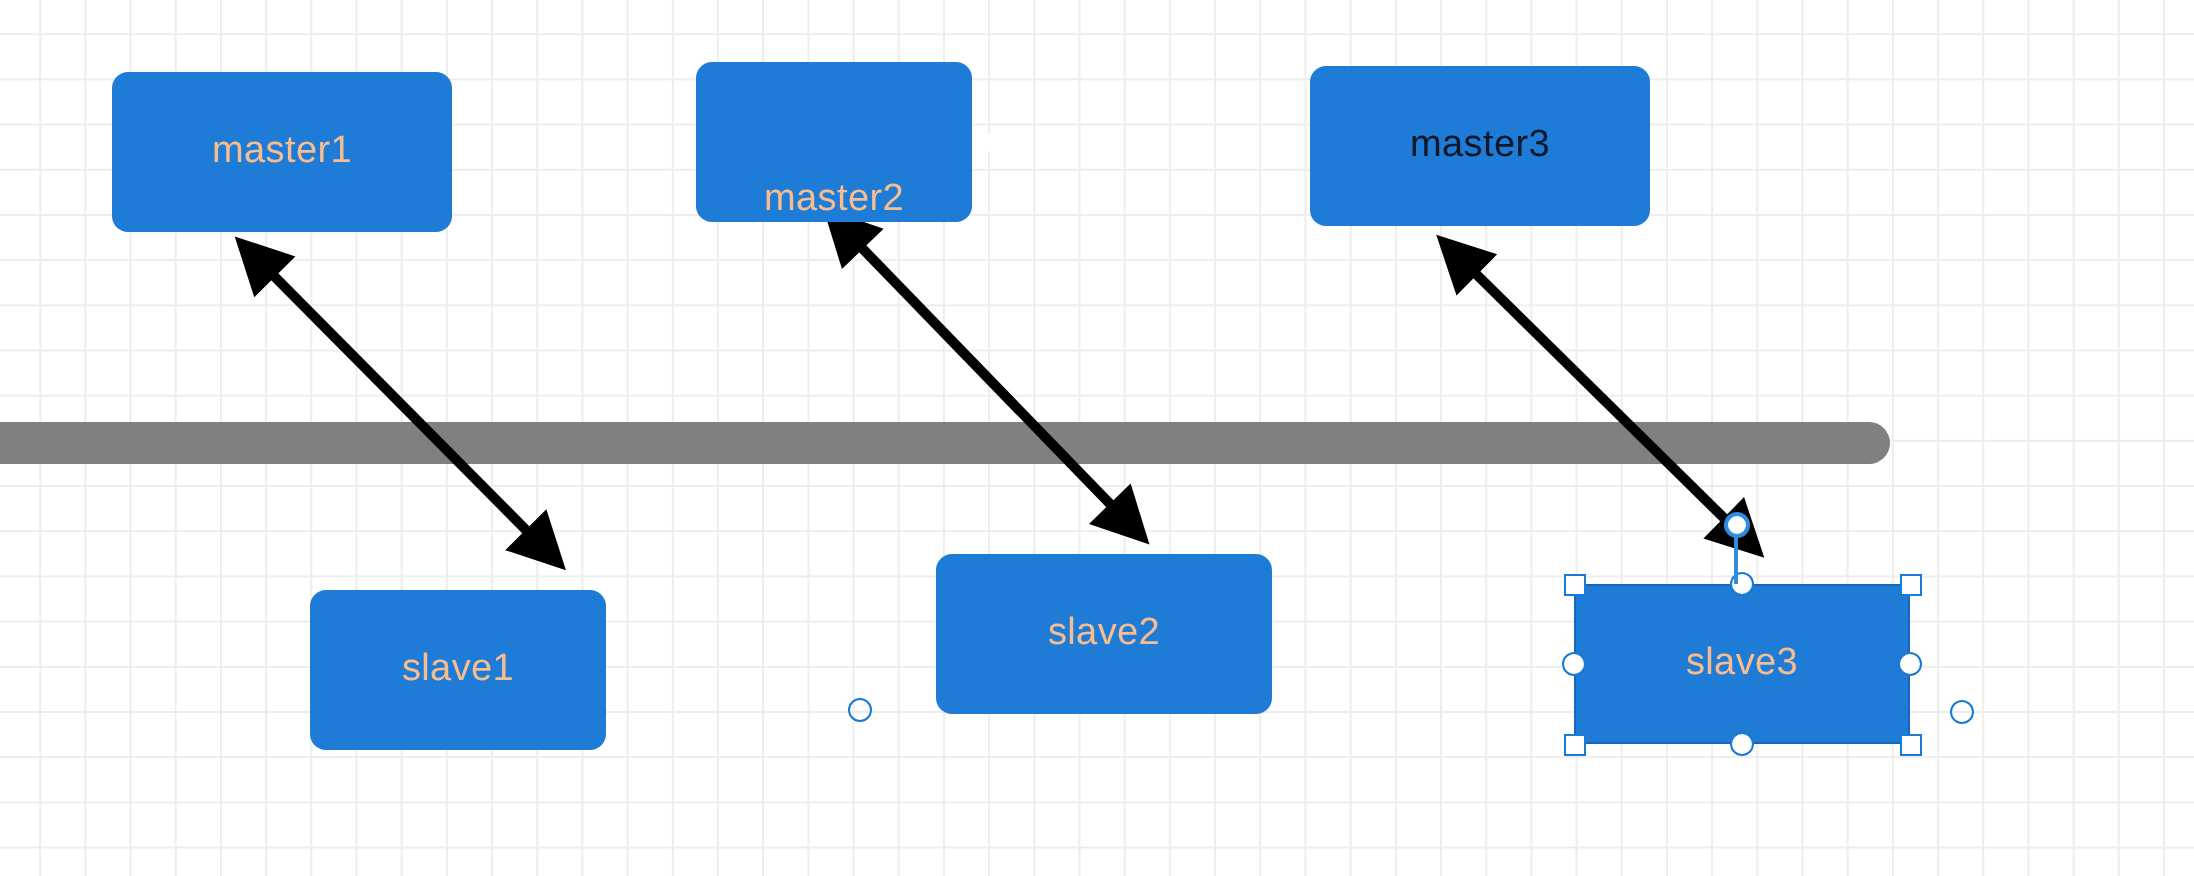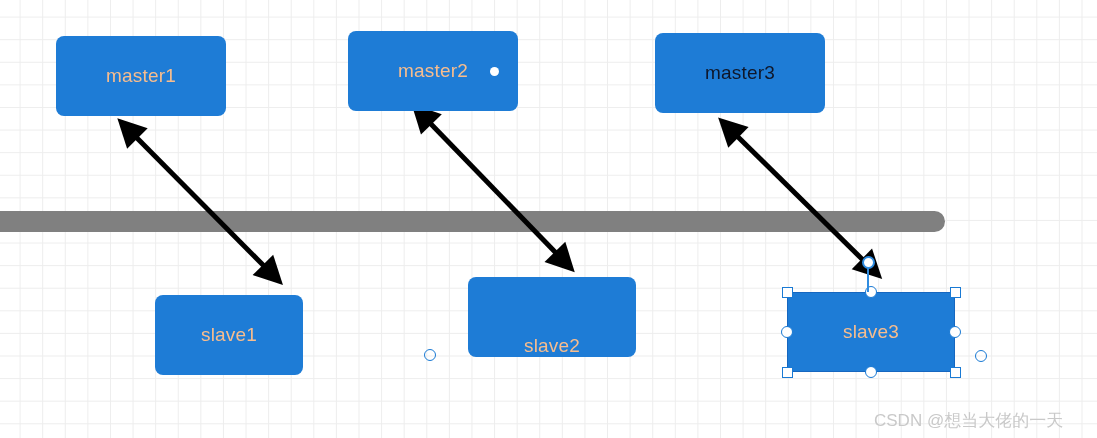--- a/index.html
+++ b/index.html
@@ -129,31 +129,31 @@
         <line x1="136" y1="137" x2="265" y2="267" stroke="#000000" stroke-width="5" marker-start="url(#ah-start)" marker-end="url(#ah-end)"></line>
         <line x1="430" y1="123" x2="557" y2="254" stroke="#000000" stroke-width="5" marker-start="url(#ah-start)" marker-end="url(#ah-end)"></line>
         <line x1="737" y1="136" x2="864" y2="261" stroke="#000000" stroke-width="5" marker-start="url(#ah-start)" marker-end="url(#ah-end)"></line>
       </g>
   </svg>
 
   <div id="nodes-layer">
       <div class="node" style="left: 56px; top: 36px; width: 170px; height: 80px; background: rgb(30, 124, 214); color: rgb(247, 189, 142);">
         <span class="node-label">master1</span>
       </div>
-      <div class="node" style="left: 348px; top: 31px; width: 170px; height: 80px; background: rgb(30, 124, 214); color: rgb(247, 189, 142);">
+      <div class="node" style="left: 348px; top: 31px; width: 138px; height: 80px; background: rgb(30, 124, 214); color: rgb(247, 189, 142); align-items: flex-end;">
         <span class="node-label">master2</span>
         <span class="white-dot" style="left: 142px; top: 36px;"></span>
       </div>
       <div class="node" style="left: 655px; top: 33px; width: 170px; height: 80px; background: rgb(30, 124, 214); color: #0f172a;">
         <span class="node-label">master3</span>
       </div>
       <div class="node" style="left: 155px; top: 295px; width: 148px; height: 80px; background: rgb(30, 124, 214); color: rgb(247, 189, 142);">
         <span class="node-label">slave1</span>
       </div>
-      <div class="node" style="left: 468px; top: 277px; width: 168px; height: 80px; background: rgb(30, 124, 214); color: rgb(247, 189, 142); align-items: flex-end;">
+      <div class="node" style="left: 468px; top: 277px; width: 168px; height: 80px; background: rgb(30, 124, 214); color: rgb(247, 189, 142);">
         <span class="node-label">slave2</span>
       </div>
       <div class="node selected" style="left: 787px; top: 292px; width: 168px; height: 80px; background: rgb(30, 124, 214); color: rgb(247, 189, 142);">
         <span class="node-label">slave3</span>
       </div>
     </div>
 
   <div id="selection-layer">
       <div class="handle-sq" style="left: 781.5px; top: 286.5px; border-color: rgb(26, 122, 212);"></div>
       <div class="handle-sq" style="left: 949.5px; top: 286.5px; border-color: rgb(26, 122, 212);"></div>
@@ -165,15 +165,14 @@
       <div class="handle-ci" style="left: 865px; top: 366px; border-color: rgb(26, 122, 212);"></div>
       <div class="rot-stem" style="left: 867.2px; top: 268px; height: 24px;"></div>
       <div class="handle-rot" style="left: 861.5px; top: 255.5px;"></div>
     </div>
 
   <div id="anchors-layer">
       <div class="free-circle" style="left: 424px; top: 349px; border-color: rgb(26, 122, 212);"></div>
       <div class="free-circle" style="left: 975px; top: 350px; border-color: rgb(26, 122, 212);"></div>
     </div>
 
-  <div class="watermark" id="wm" style="left: 874px; top: 409px; color: rgb(201, 201, 201);">CSDN @想当大佬的一天</div>
 
 </div>
 
 </body></html>

